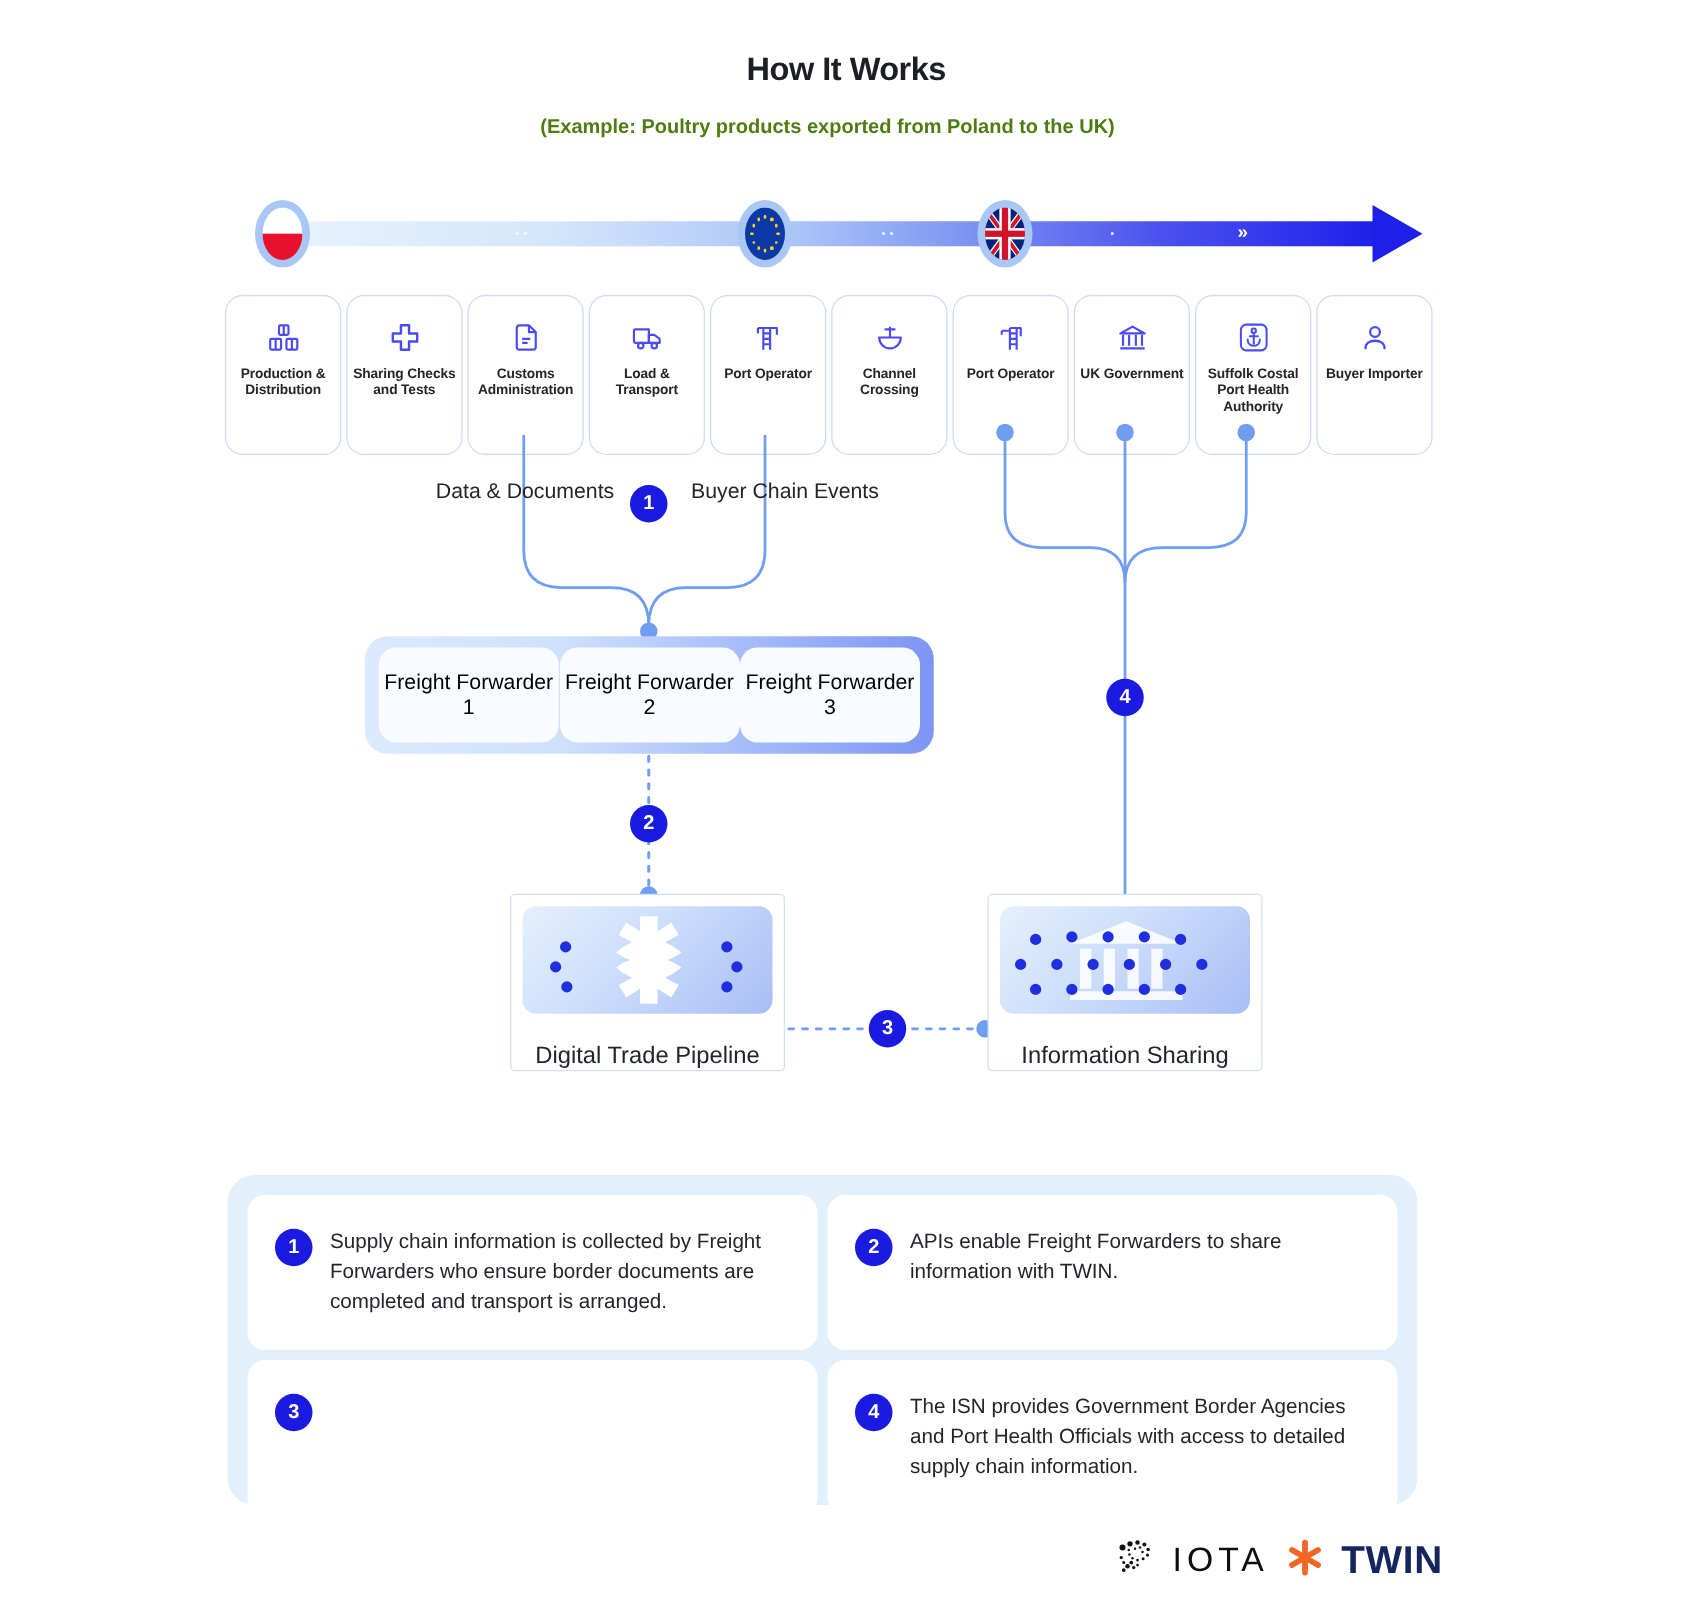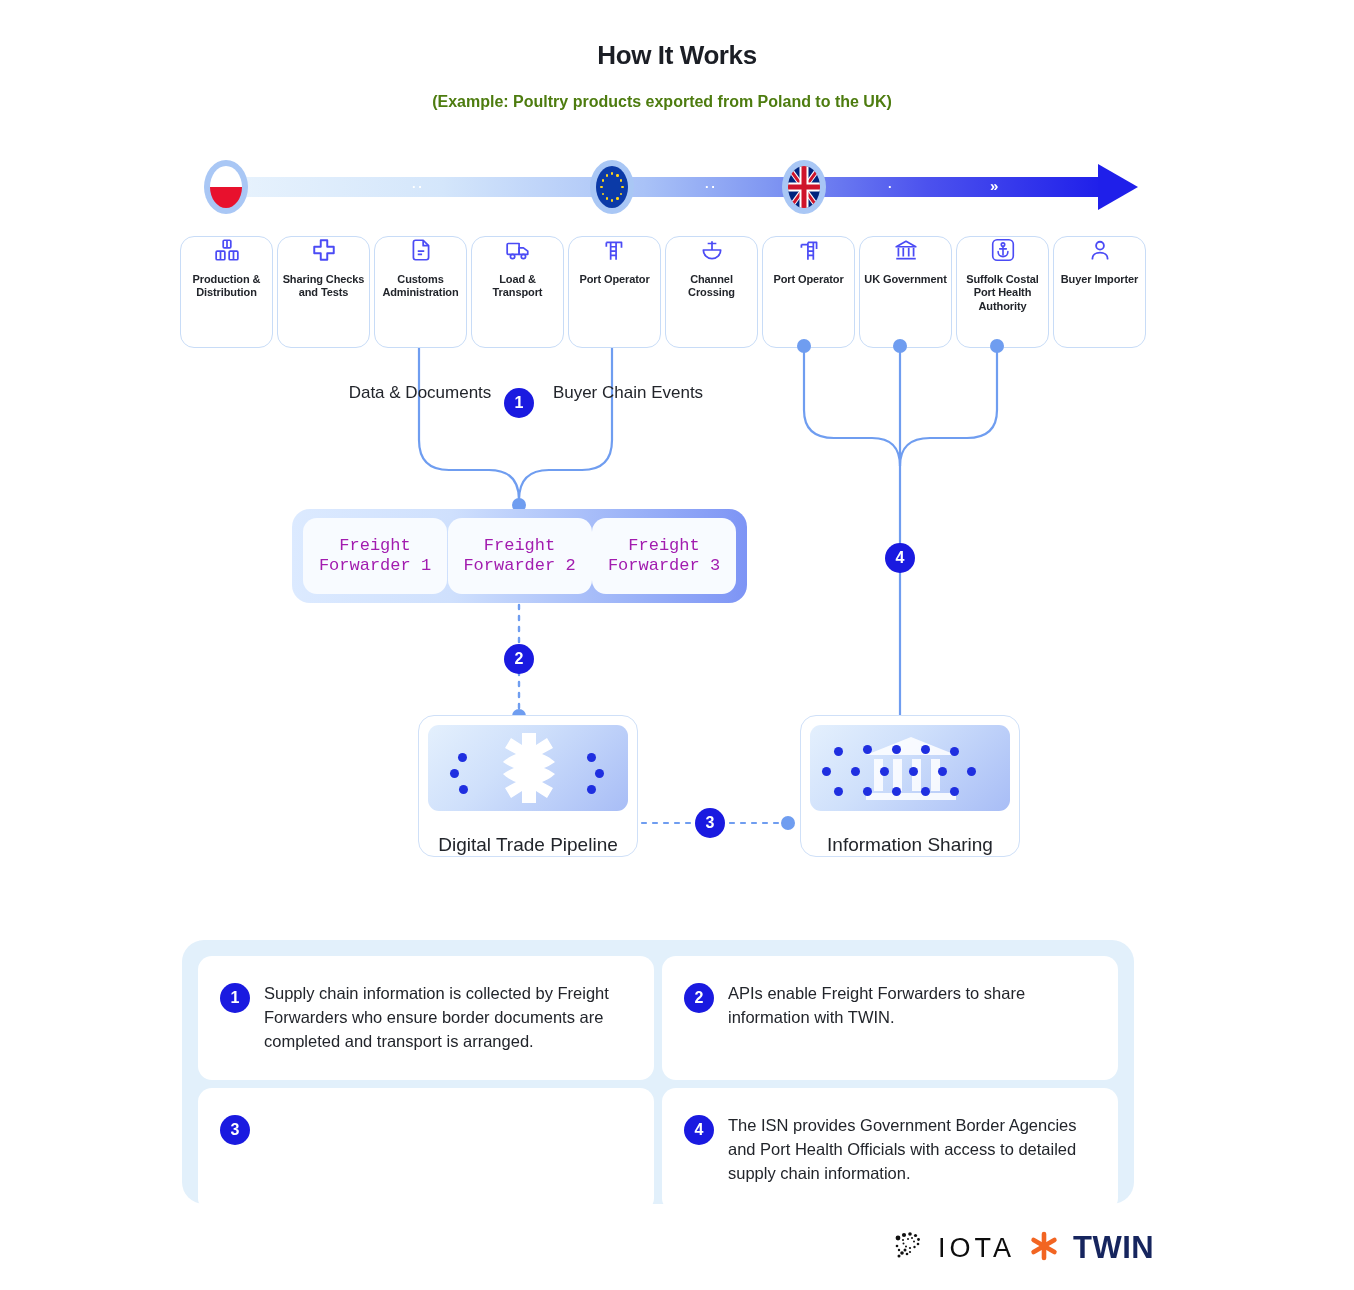--- a/index.html
+++ b/index.html
@@ -58,23 +58,24 @@
   }
   .fl-uk .rd1 { transform: rotate(54deg); } .fl-uk .rd2 { transform: rotate(-54deg); }
   .fl-uk .wv { position: absolute; left: 50%; top: 0; width: 9px; height: 100%; background: #fff; transform: translateX(-50%); }
   .fl-uk .wh { position: absolute; top: 50%; left: 0; width: 100%; height: 9px; background: #fff; transform: translateY(-50%); }
   .fl-uk .rv { position: absolute; left: 50%; top: 0; width: 5px; height: 100%; background: #cf142b; transform: translateX(-50%); }
   .fl-uk .rh { position: absolute; top: 50%; left: 0; width: 100%; height: 5px; background: #cf142b; transform: translateY(-50%); }
 
   
   .stages { position: absolute; left: 180px; top: 236px; width: 975px; height: 112px; }
   .stage {
-    position: absolute; top: 0; height: 112px; width: 93px;
+    position: absolute; top: 0; height: 128px; width: 93px;
     border: 1px solid #c8dcf7; border-radius: 14px; background: #fff;
     display: flex; flex-direction: column; align-items: center; justify-content: flex-start;
+    padding-top: 20px;
   }
   .stage .ic { width: 26px; height: 26px; color: #4b4bf5; }
   .stage .lbl {
     margin-top: 10px; font-size: 11px; font-weight: bold; line-height: 1.22;
     text-align: center; color: #22252b; padding: 0 4px; letter-spacing: -0.1px;
   }
 
   
   .wires { position: absolute; left: 0; top: 0; width: 1354px; height: 1290px; pointer-events: none; }
 
@@ -89,27 +90,27 @@
   
   .ff-wrap {
     position: absolute; left: 292px; top: 509px; width: 455px; height: 94px;
     border-radius: 18px;
     background: linear-gradient(to right, #dceaff 0%, #cfe0fd 35%, #9fb6f8 72%, #7d94f5 100%);
     display: flex; align-items: center; justify-content: space-between; padding: 9px 11px;
   }
   .ff {
     width: 144px; height: 76px; background: #f8fbff; border-radius: 14px;
     display: flex; align-items: center; justify-content: center;
-    font-size: 17px; line-height: 1.2; text-align: center; color: #a21caf; font-family: Liberation Mono, monospace;
+    font-size: 17px; line-height: 1.2; text-align: center; color: #000000;
   }
 
   
   .node {
     position: absolute; width: 220px; height: 142px; background: #fff;
-    border: 1px solid #cfe0f8; border-radius: 16px; overflow: hidden; margin-left: 10px;
+    border: 1px solid #cfe0f8; border-radius: 4px; overflow: hidden;
   }
   .node .art {
     position: relative; margin: 9px 9px 0 9px; height: 86px; border-radius: 11px;
     background: linear-gradient(135deg, #e4f0fd 0%, #cfe0fb 40%, #a8bdf6 100%);
     overflow: hidden;
   }
   .node .cap {
     margin-top: 22px; text-align: center; font-size: 19px; line-height: 1.25; color: #22252b;
   }
   .dot-b { position: absolute; width: 9px; height: 9px; border-radius: 50%; background: #1f2fe0; }

